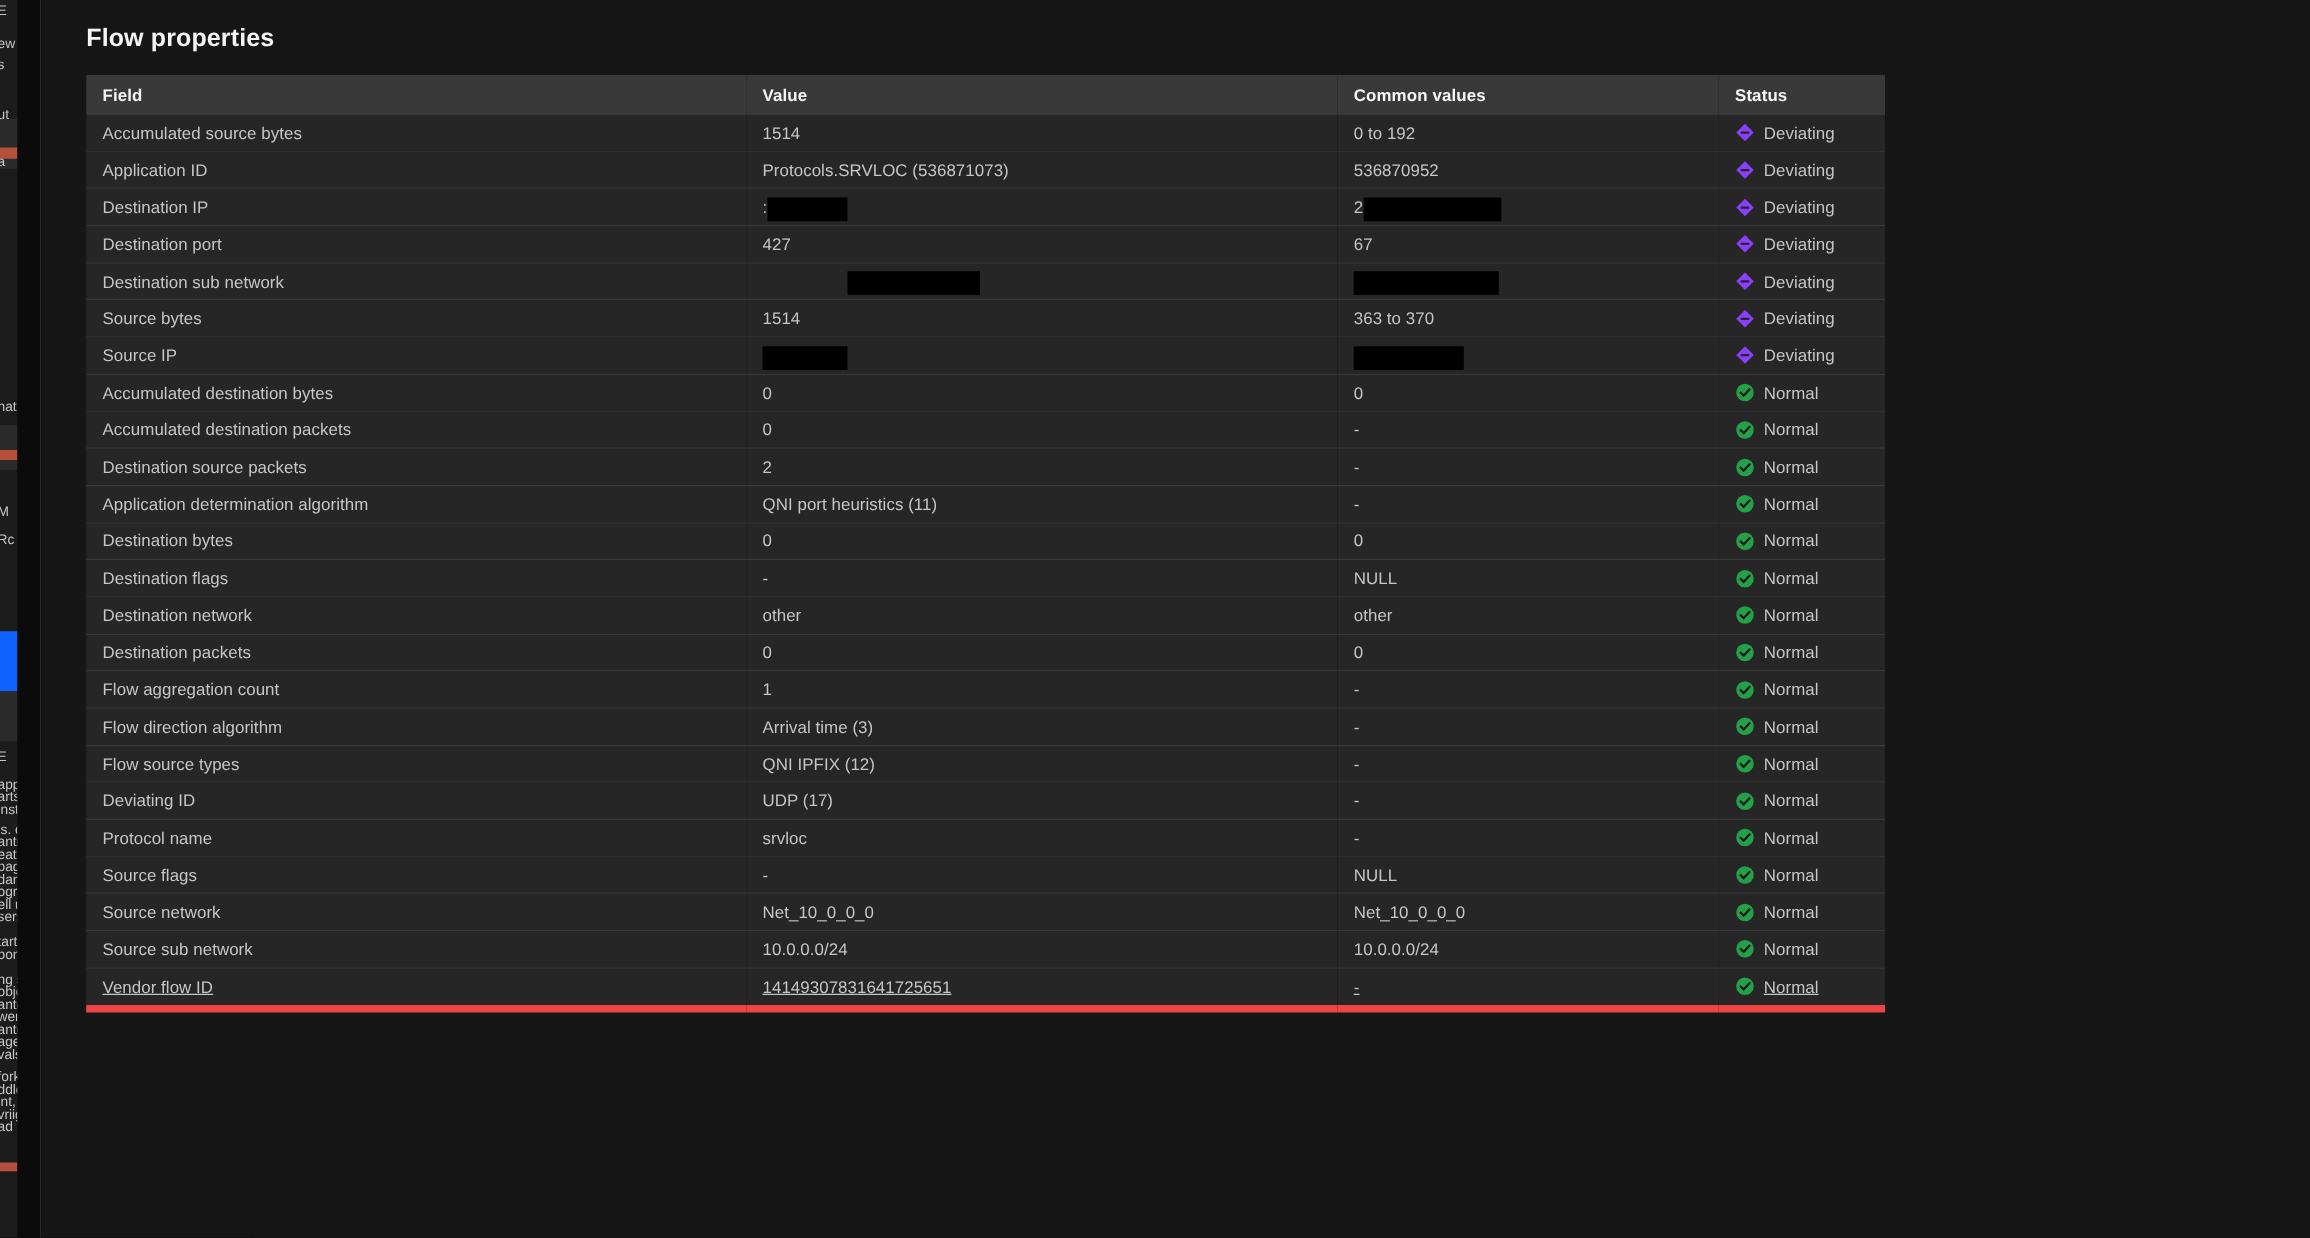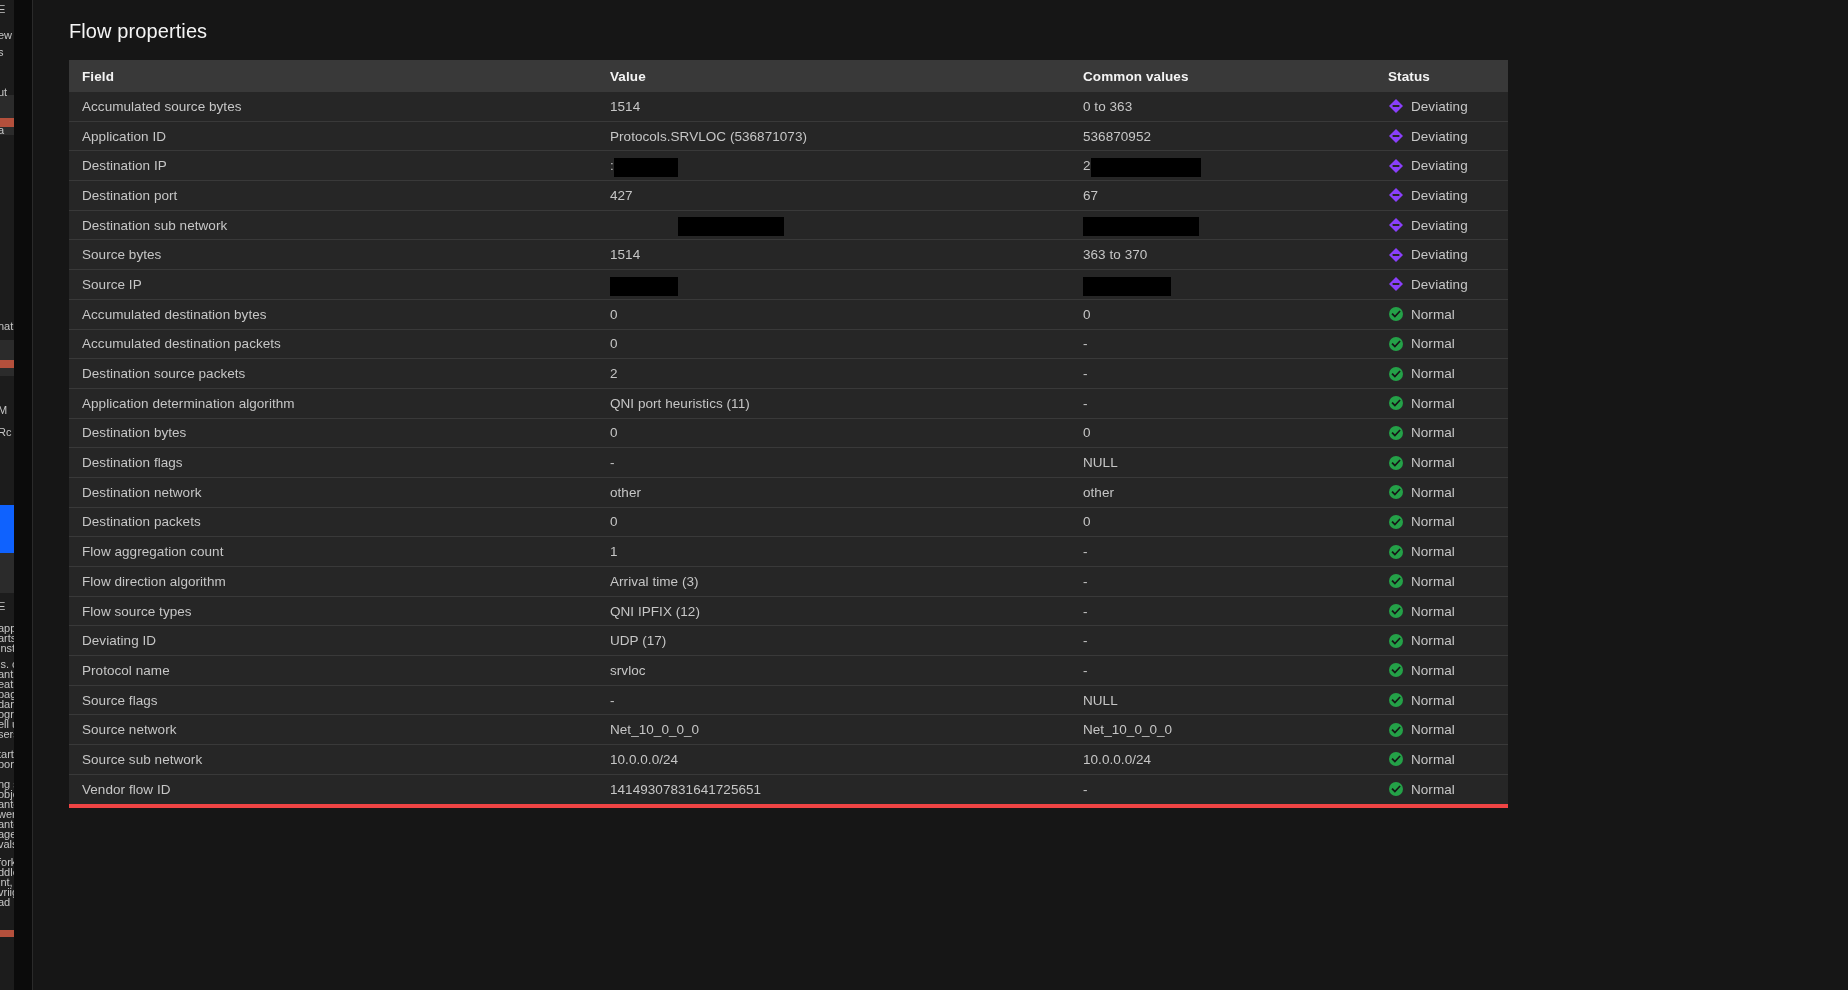--- a/index.html
+++ b/index.html
@@ -60,21 +60,21 @@
     overflow: hidden;
   }
 
   #page-title {
     position: absolute;
     left: 36px;
     top: 20px;
     font-size: 20px;
     color: #f4f4f4;
     letter-spacing: 0.1px;
-    font-weight: 400;
+    font-weight: 700;
   }
 
   
   #flow-table {
     position: absolute;
     left: 36px;
     top: 60px;
     width: 1439px;
     border-collapse: collapse;
     table-layout: fixed;
@@ -102,21 +102,21 @@
     background: #262626;
     color: #c6c6c6;
     height: 28.7px;
     padding: 0 0 0 13px;
     border-top: 1px solid #393939;
     white-space: nowrap;
     overflow: hidden;
     letter-spacing: 0.05px;
   }
   #flow-table tbody tr:first-child td { border-top: none; }
-  #flow-table tbody tr:last-child td  { border-bottom: 4px solid #ef4444; }
+  #flow-table tbody tr:last-child td  { border-bottom: 6px solid #ef4444; text-decoration: underline; }
 
   .cell-inner {
     position: relative;
     display: inline-block;
     min-height: 1em;
   }
 
   
   .redact {
     display: inline-block;
@@ -206,21 +206,21 @@
           <th>Field</th>
           <th>Value</th>
           <th>Common values</th>
           <th>Status</th>
         </tr>
       </thead>
       <tbody id="flow-tbody">
           <tr>
             <td><span>Accumulated source bytes</span></td>
             <td><span>1514</span></td>
-            <td><span>0 to 363</span></td>
+            <td><span>0 to 192</span></td>
             <td class="status-cell">
               <div class="status-wrap">
                 <svg width="16" height="16" viewBox="0 0 16 16" class="ico">
                   <path d="M8 1 L15 8 L8 15 L1 8 Z" fill="#8a3ffc"></path>
                   <rect x="4.6" y="7.1" width="6.8" height="1.9" rx="0.4" fill="#262626"></rect>
                 </svg>
                 <span class="status-label">Deviating</span>
               </div>
             </td>
           </tr>

